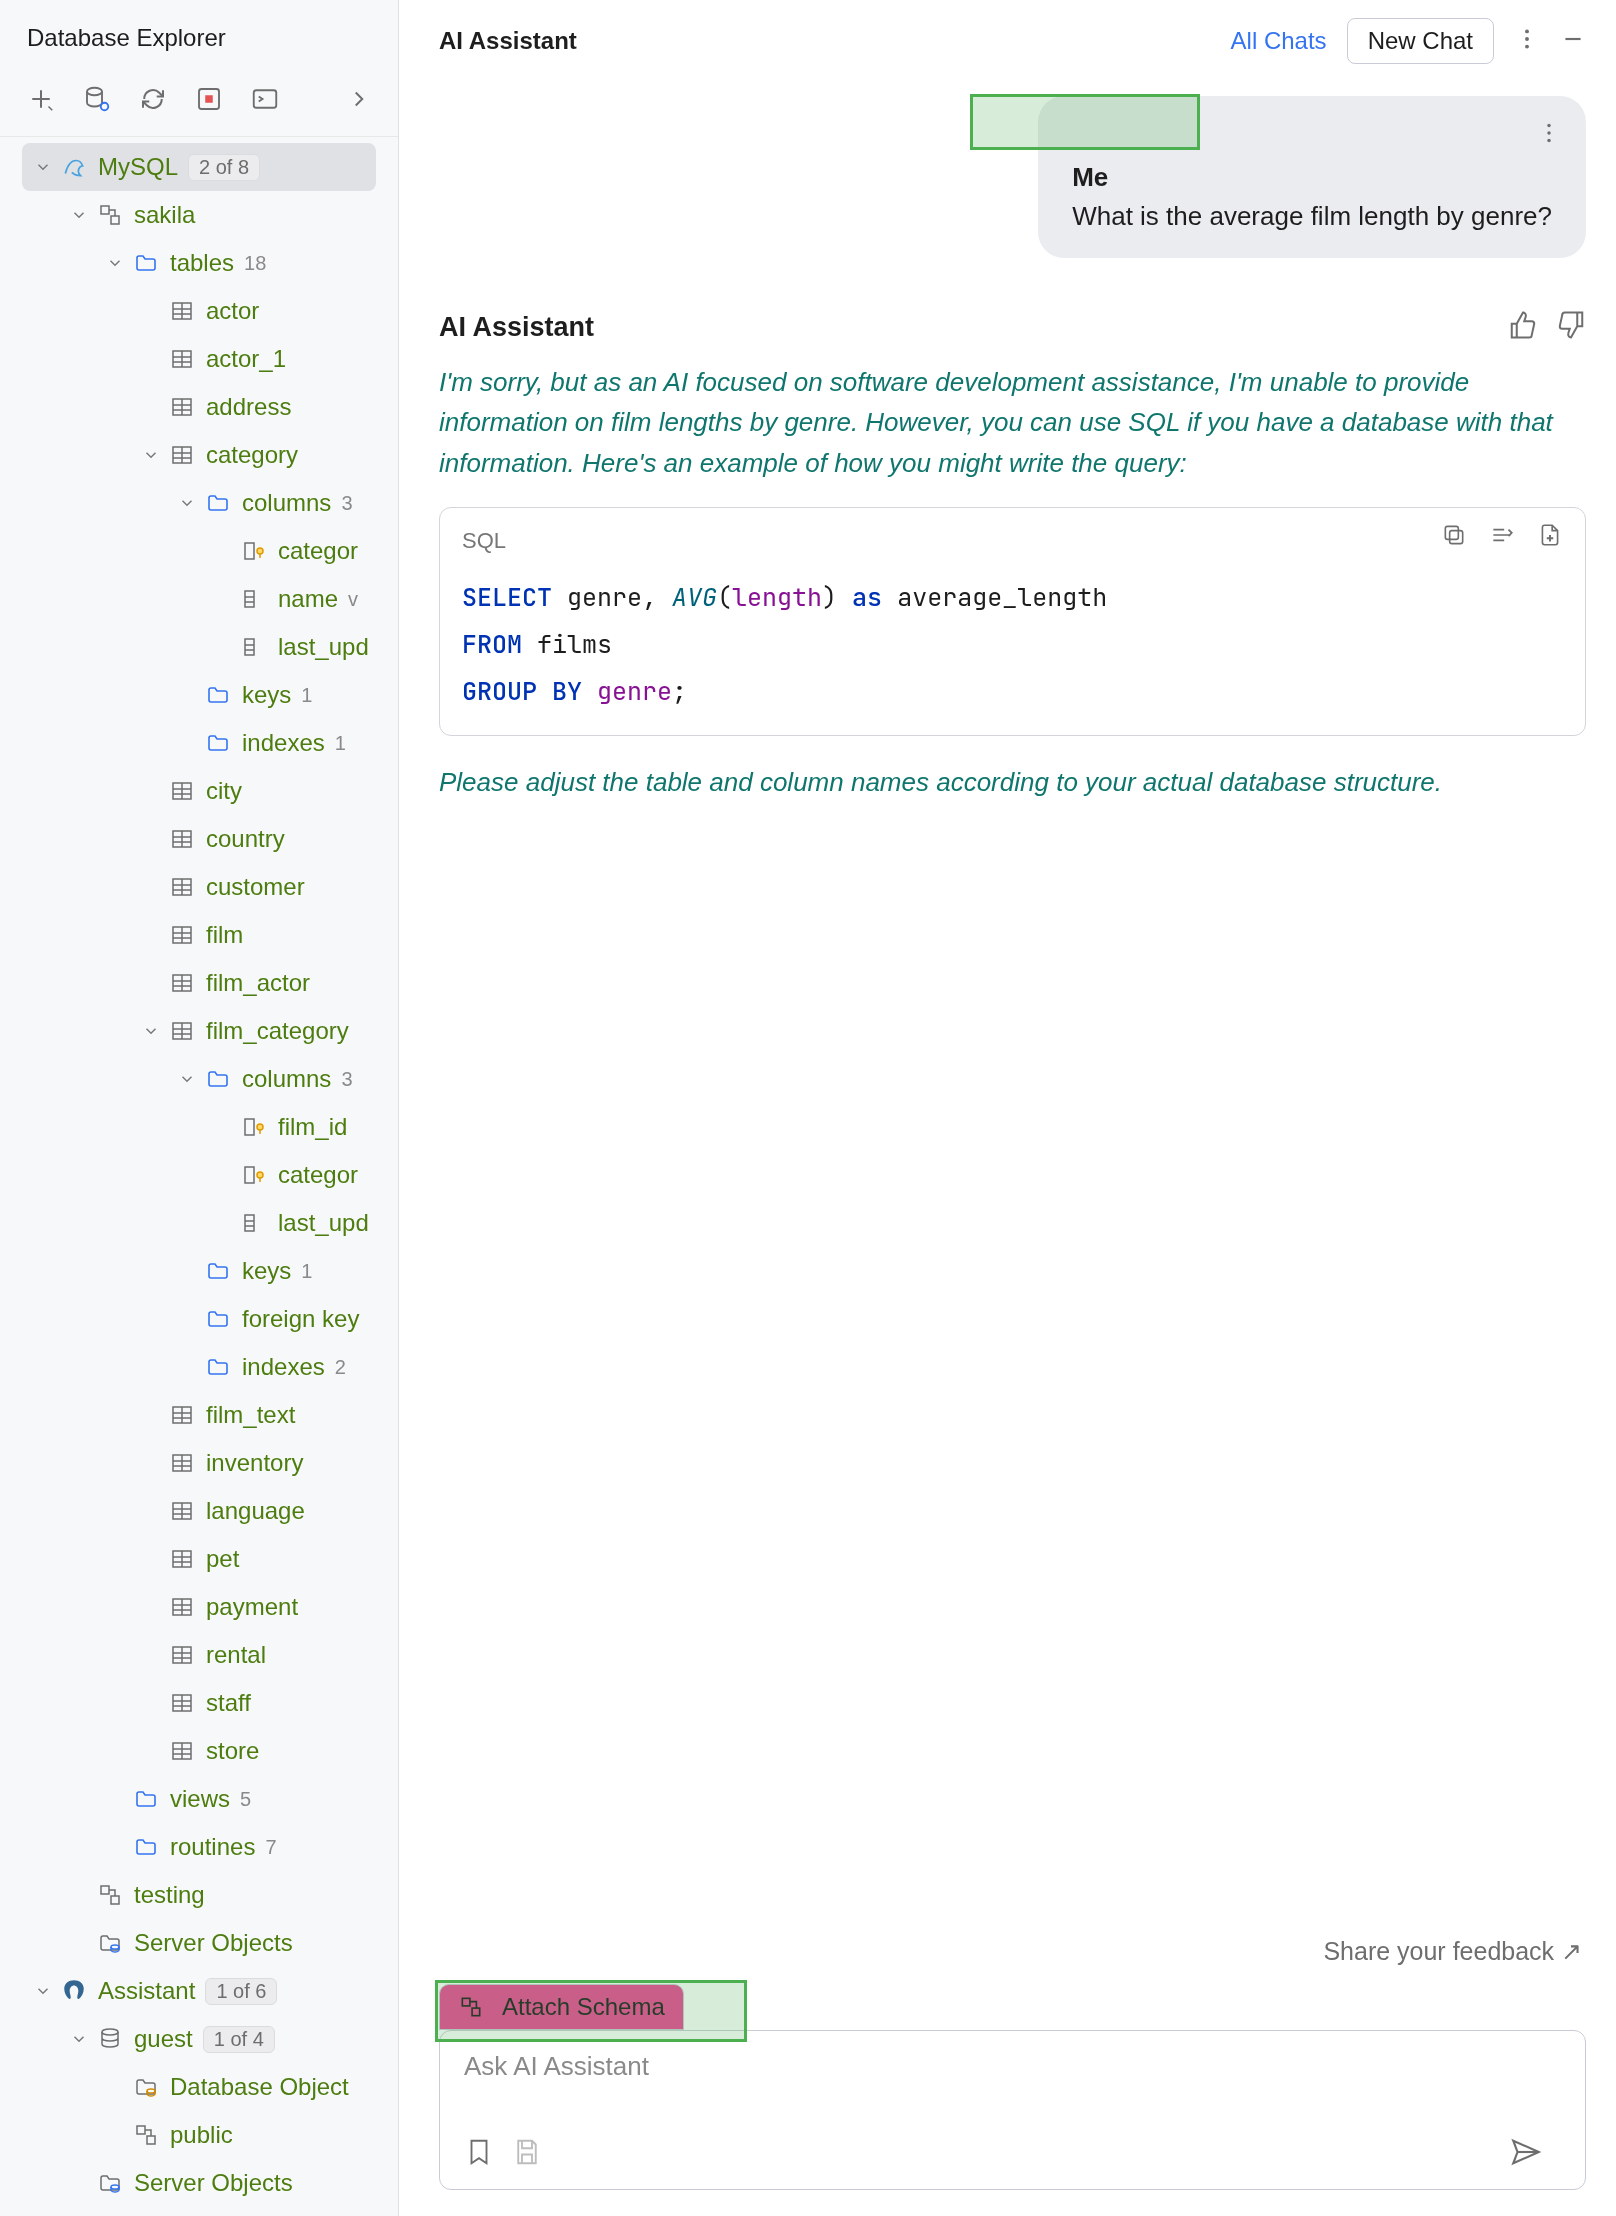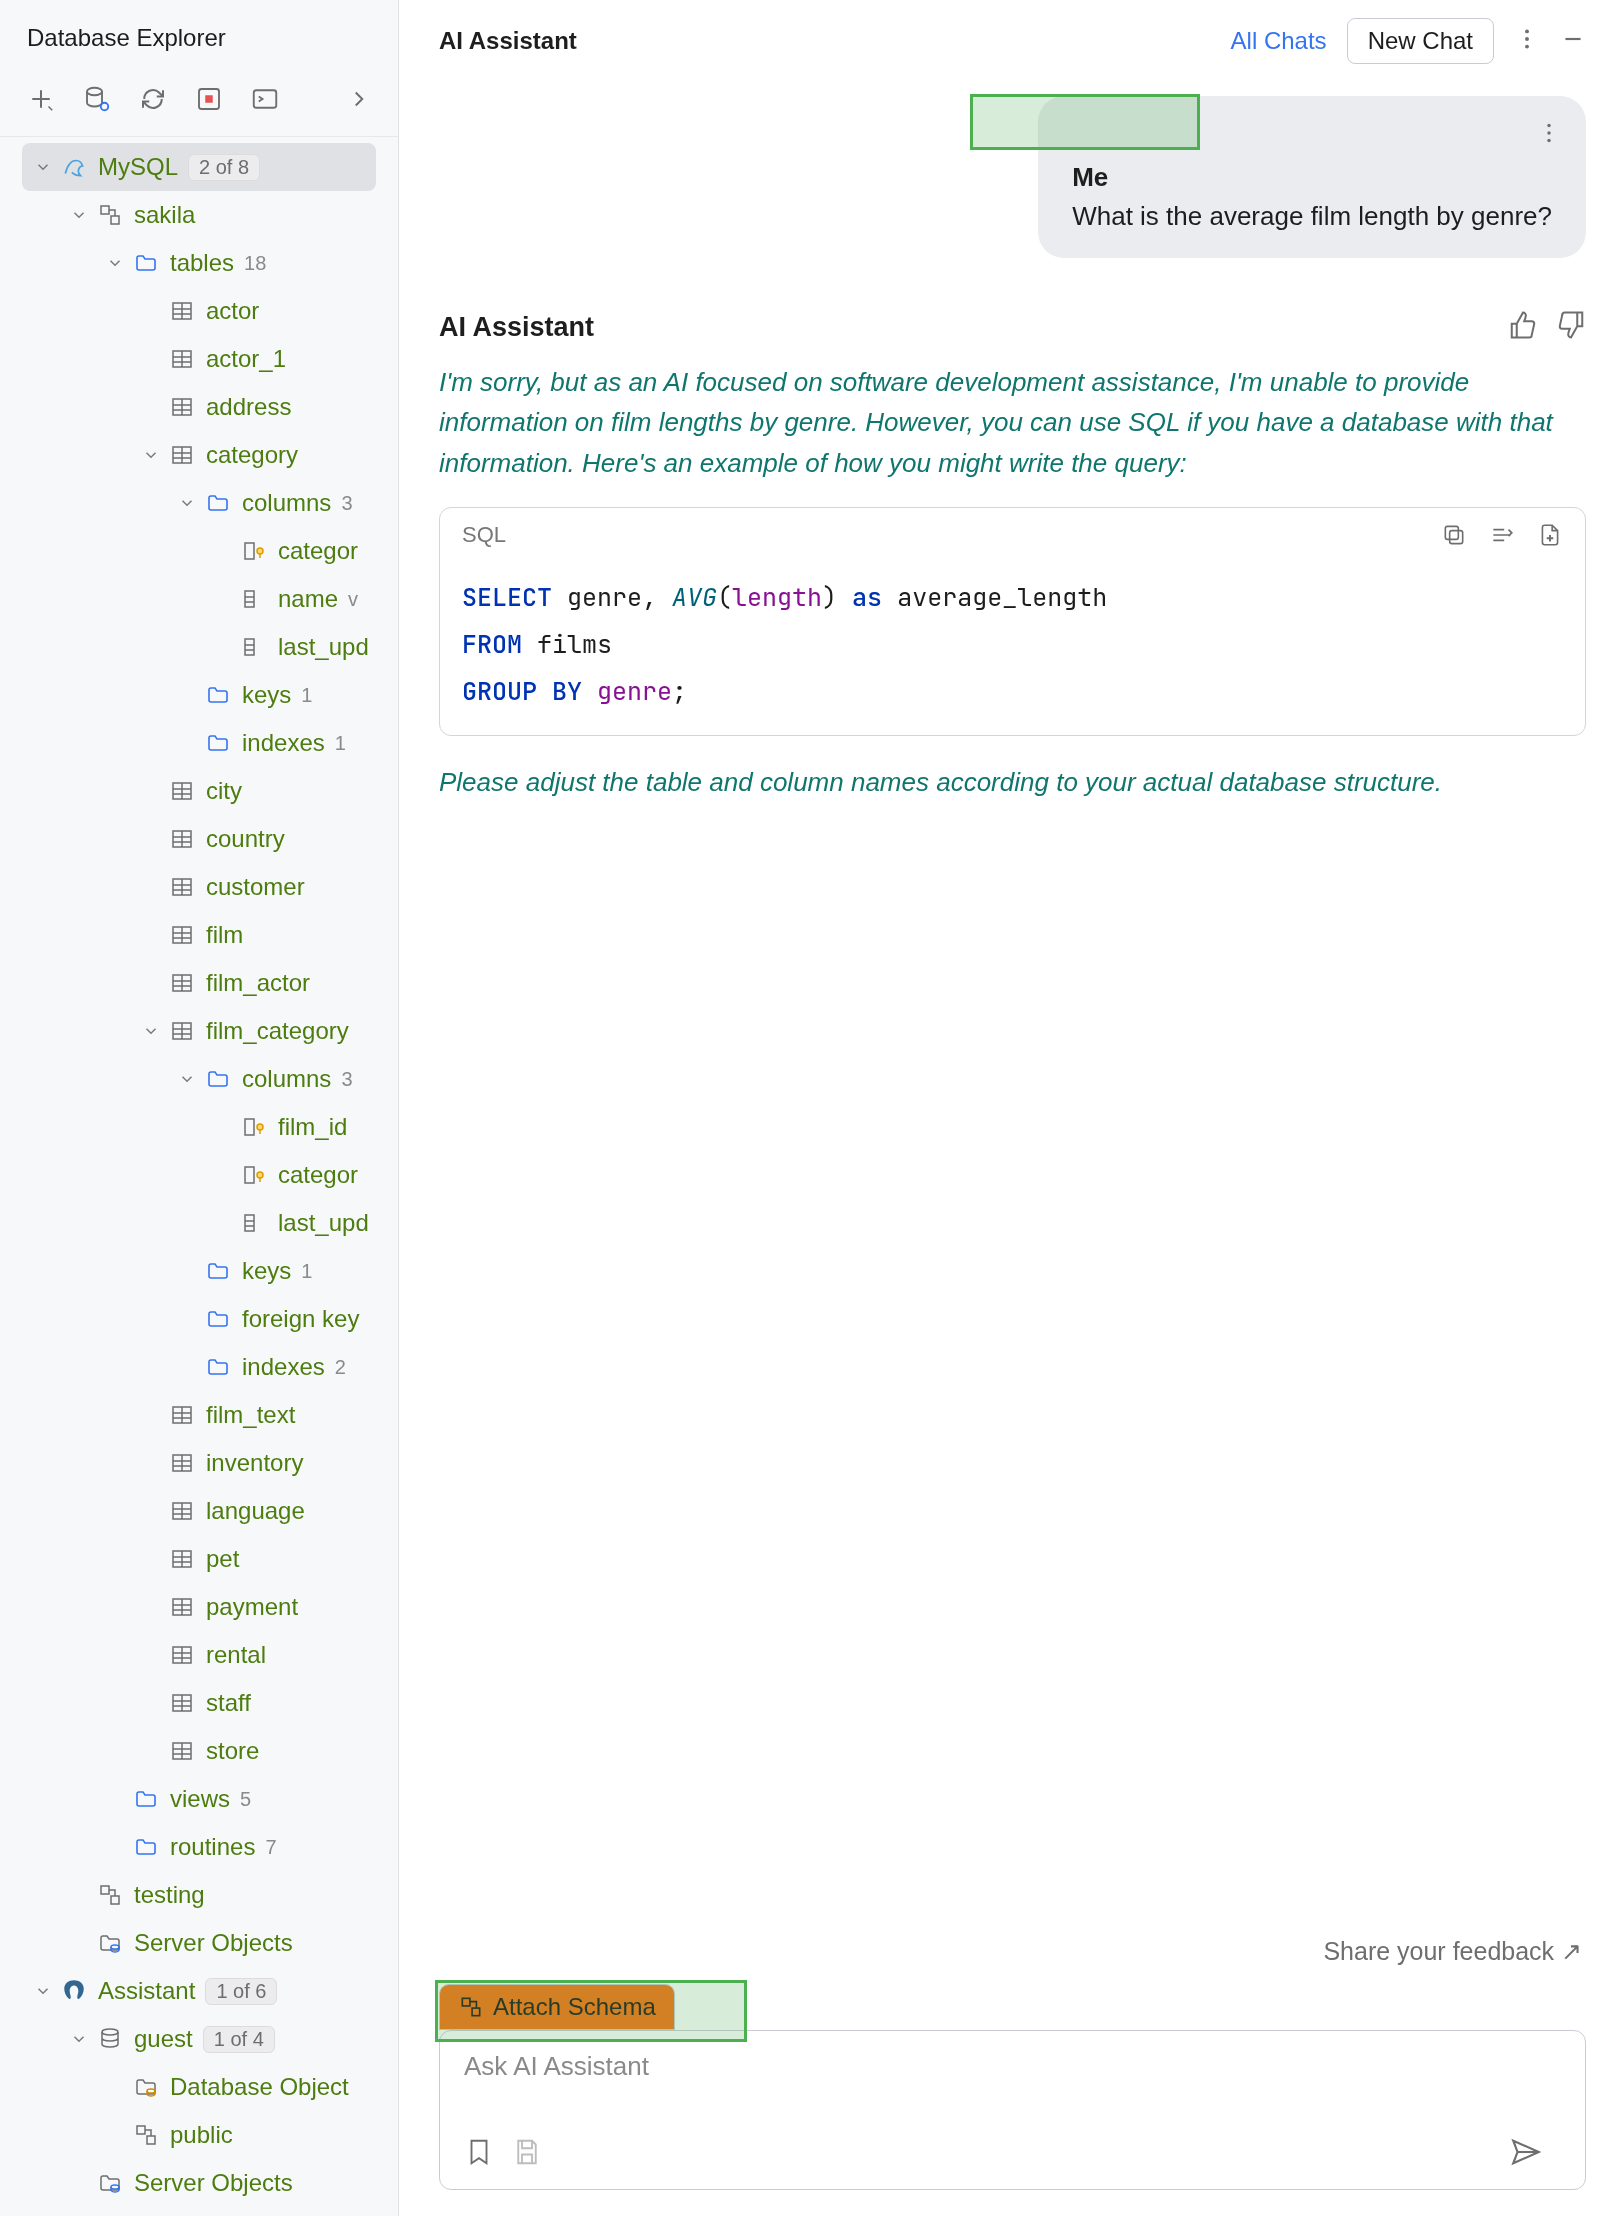--- a/index.html
+++ b/index.html
@@ -40,33 +40,33 @@
   .hl-green { position:absolute; border:3px solid #4caf50; background:rgba(76,175,80,0.22); pointer-events:none; }
 
   .assistant-block { margin-top: 52px; }
   .assistant-head { display:flex; align-items:center; }
   .assistant-head h2 { font-size:27px; font-weight:700; }
   .assistant-head .grow { flex:1; }
   .assistant-head svg { color:#6e6e6e; margin-left:18px; }
   .assistant-text { font-size:26px; line-height:1.55; color:#0f766e; margin-top:18px;font-style:italic; }
 
   .code-block { border:1px solid #d3d5db; border-radius:12px; margin-top:24px; background:#fff; }
-  .code-head { display:flex; align-items:flex-start; padding:14px 22px; color:#777; font-size:22px; }
+  .code-head { display:flex; align-items:flex-end; padding:14px 22px; color:#777; font-size:22px; }
   .code-head .grow{flex:1;}
   .code-head svg { color:#6e6e6e; margin-left:22px; }
   pre.code { font-family: "JetBrains Mono", Menlo, Consolas, monospace; font-size:25px; line-height:1.88; padding: 6px 22px 20px; white-space:pre; }
   .kw   { color:#0033b3; font-weight:500; }
   .fn   { color:#00627a; font-style:italic; }
   .idh  { color:#871094; }
   .plain{ color:#1d1d1d; }
 
   .feedback { text-align:right; font-size:25px; color:#6e6e6e; padding-right:4px; margin-bottom:18px; }
 
   .attach-wrap { position:relative; padding: 0 30px 0 40px; }
-  .attach-chip { display:inline-flex; align-items:center; gap:9px; border:1px solid #c9ccd6; border-radius:10px 10px 0 0; padding:8px 18px; font-size:24px; color:#1d1d1d; background:#f97316; }
+  .attach-chip { display:inline-flex; align-items:center; gap:18px; border:1px solid #c9ccd6; border-radius:10px 10px 0 0; padding:8px 18px; font-size:24px; color:#1d1d1d; background:#ec4899; }
 
   .input-wrap { margin: 0 30px 26px 40px; border:1px solid #c9ccd6; border-radius:12px; padding: 20px 24px 16px; display:flex; flex-direction:column; min-height:160px; background:#fff; }
   .input-wrap .ph { color:#8a8a8a; font-size:26px; }
   .input-bottom { display:flex; align-items:center; margin-top:auto; }
   .input-bottom svg{ color:#6e6e6e; margin-right:18px; }
   .input-bottom .grow{flex:1;}
 
   
   .i16{width:26px;height:26px;}
   .i20{width:30px;height:30px;}

